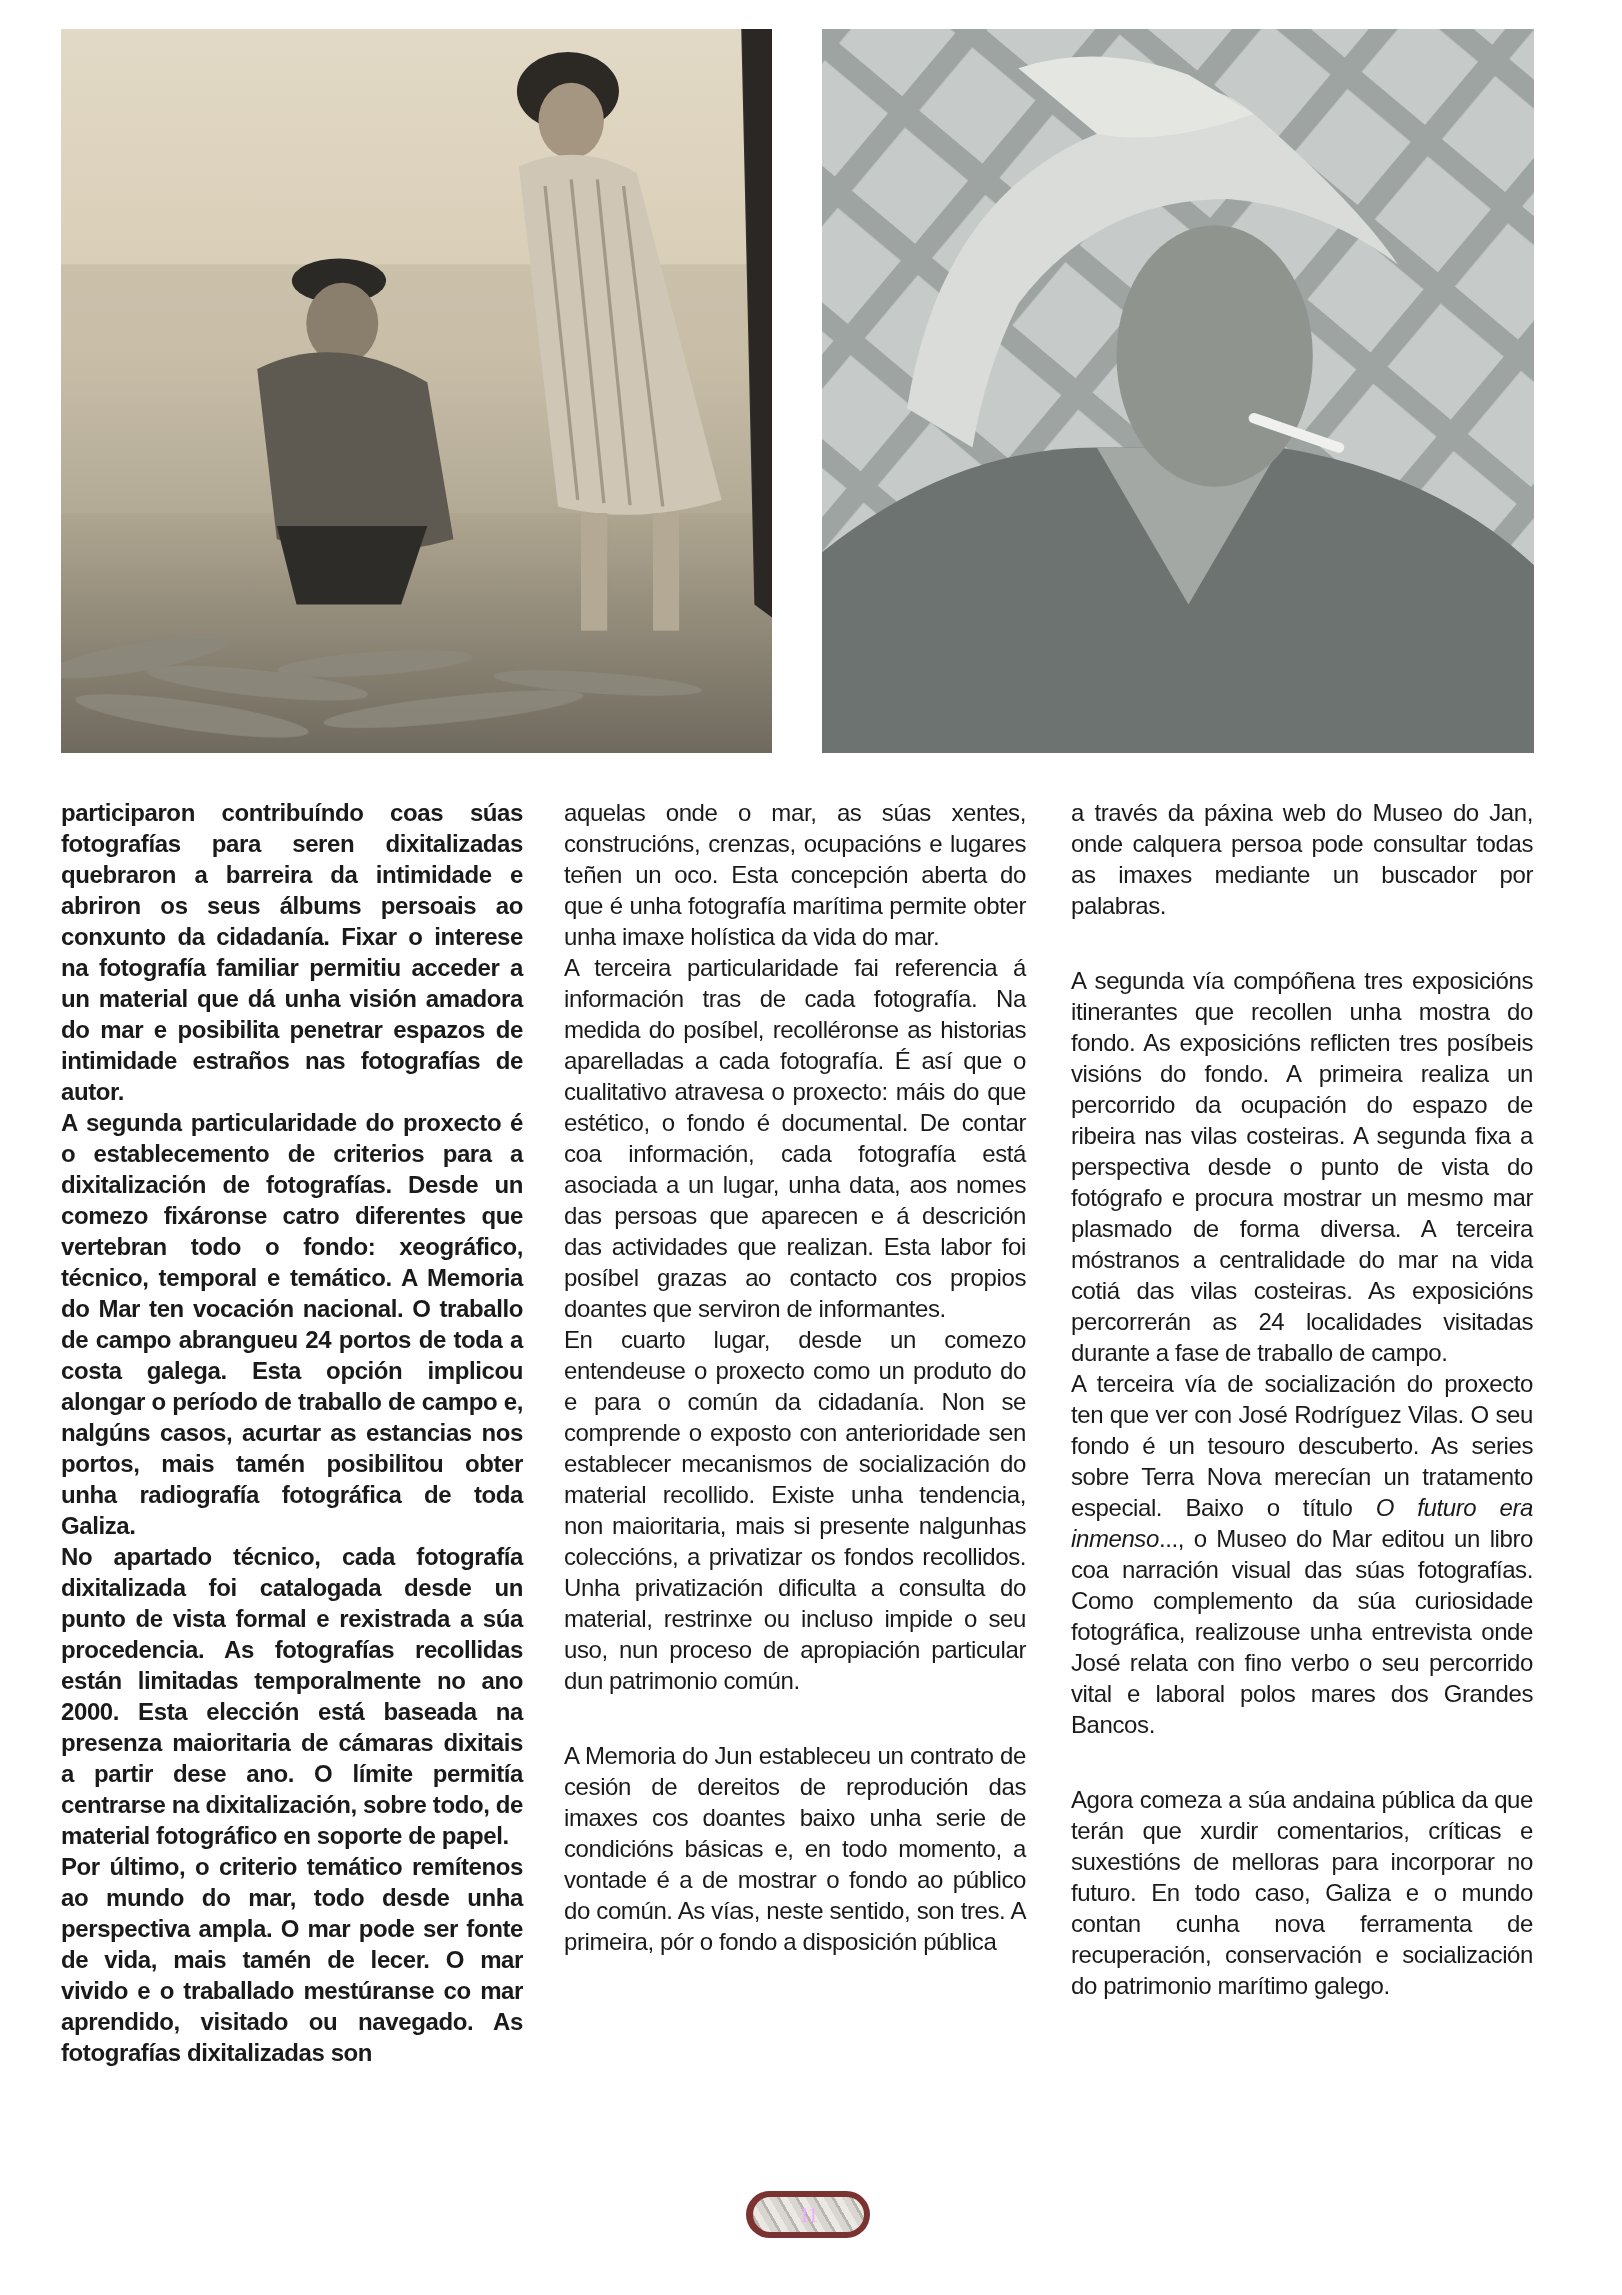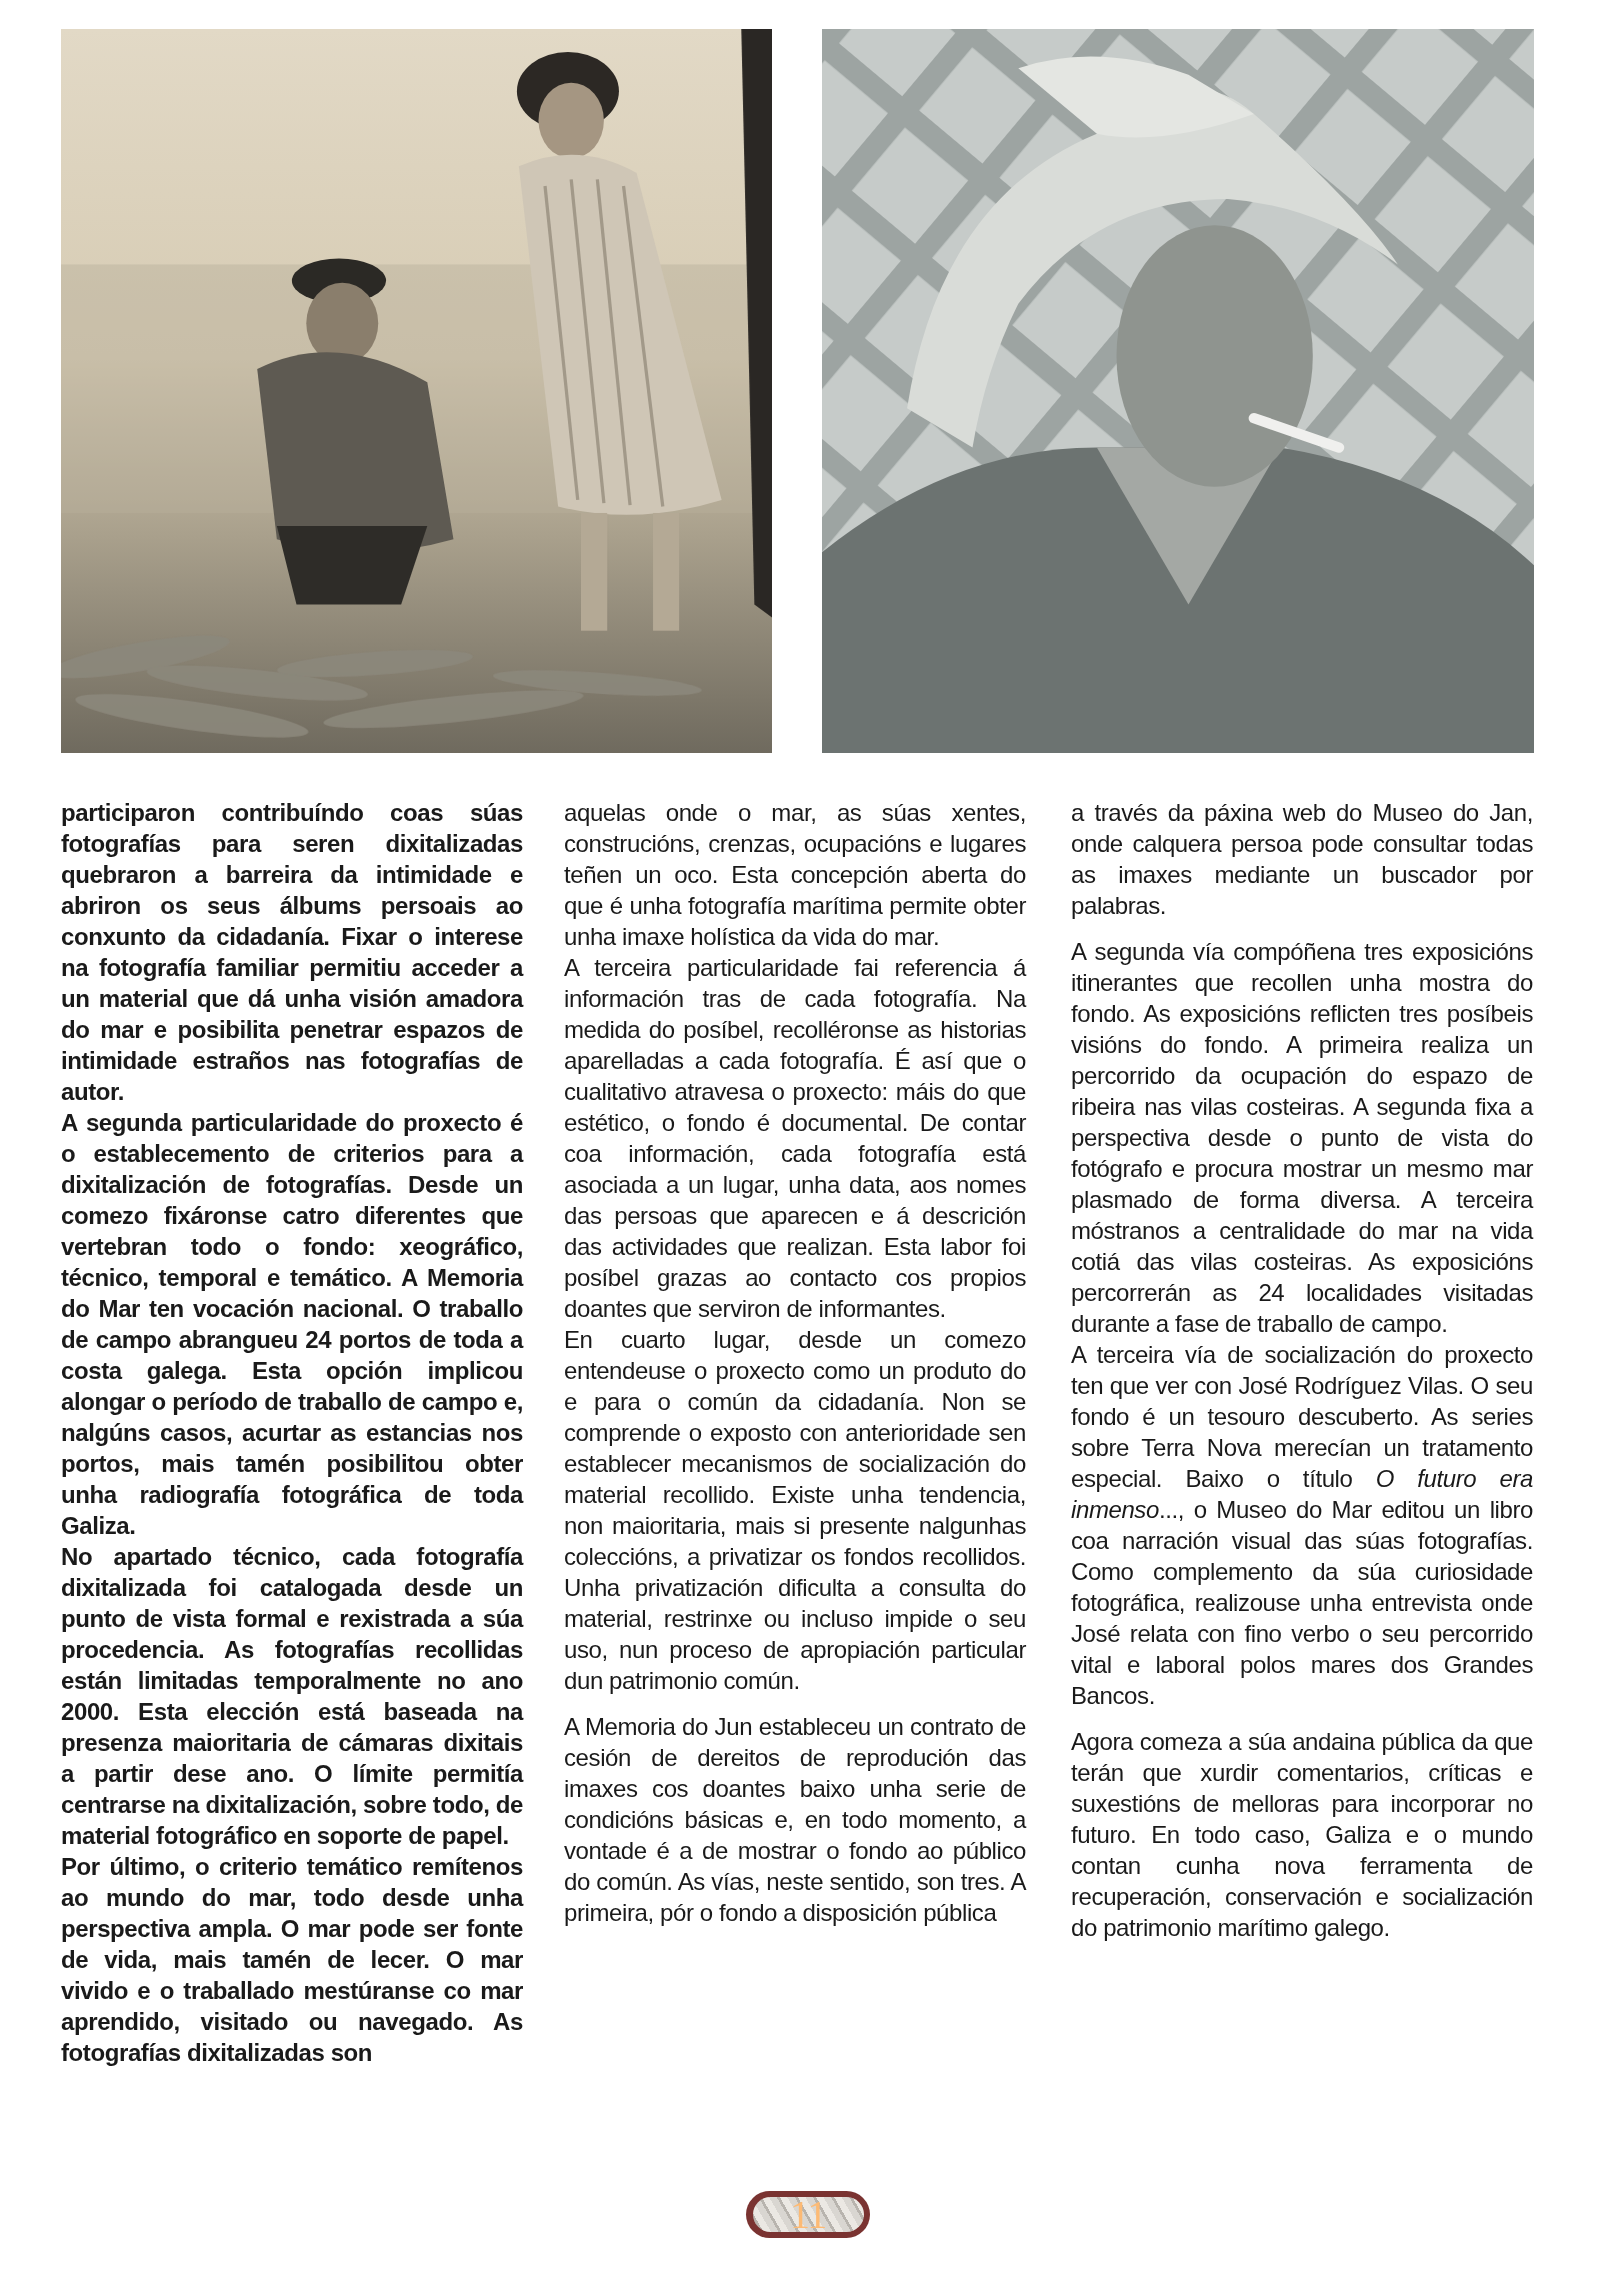--- a/index.html
+++ b/index.html
@@ -8,37 +8,37 @@
   .photo svg { display: block; width: 100%; height: 100%; }
   #photo-left { left: 61px; width: 711px; }
   #photo-right { left: 822px; width: 712px; }
   .col {
     position: absolute; top: 797px; width: 462px;
     font-family: "Liberation Sans", sans-serif;
     font-size: 24px; line-height: 31px; color: #1a1a1a;
     text-align: justify; letter-spacing: -0.4px;
   }
   .col p { margin: 0; }
-  .col p.gap { margin-top: 15px; }
+  .col p.gap { margin-top: 44px; }
   #col-1 { left: 61px; font-weight: bold; }
   #col-2 { left: 564px; }
   #col-3 { left: 1071px; }
   .page-badge {
     position: absolute; left: 746px; top: 2191px; width: 124px; height: 47px;
     border-radius: 23.6px; background: #7a3331; box-sizing: border-box;
   }
   .page-badge .inner {
     position: absolute; left: 6.5px; top: 5.9px; right: 6.5px; bottom: 5.9px;
     border-radius: 18.3px;
     background: repeating-linear-gradient(60deg, #d9d6d1 0 6.5px, #b8b4ae 6.5px 9.2px, #ebe8e3 9.2px 15.7px);
   }
   .page-badge .num {
     position: absolute; left: 0; right: 0; top: 5.2px; text-align: center;
-    font-family: "Liberation Serif", serif; font-size: 40px; line-height: 37px;
-    color: #fdba74; letter-spacing: -1.3px;
+    font-family: "Liberation Serif", serif; font-size: 22px; line-height: 37px;
+    color: #f0abfc; letter-spacing: -1.3px;
   }
   em { font-style: italic; }
 </style>
 </head>
 <body>
 
 <div class="photo" id="photo-left">
   <svg viewBox="0 0 1087 1107" preserveAspectRatio="none">
     <defs>
       <linearGradient id="sepiaBg" x1="0" y1="0" x2="0" y2="1">

